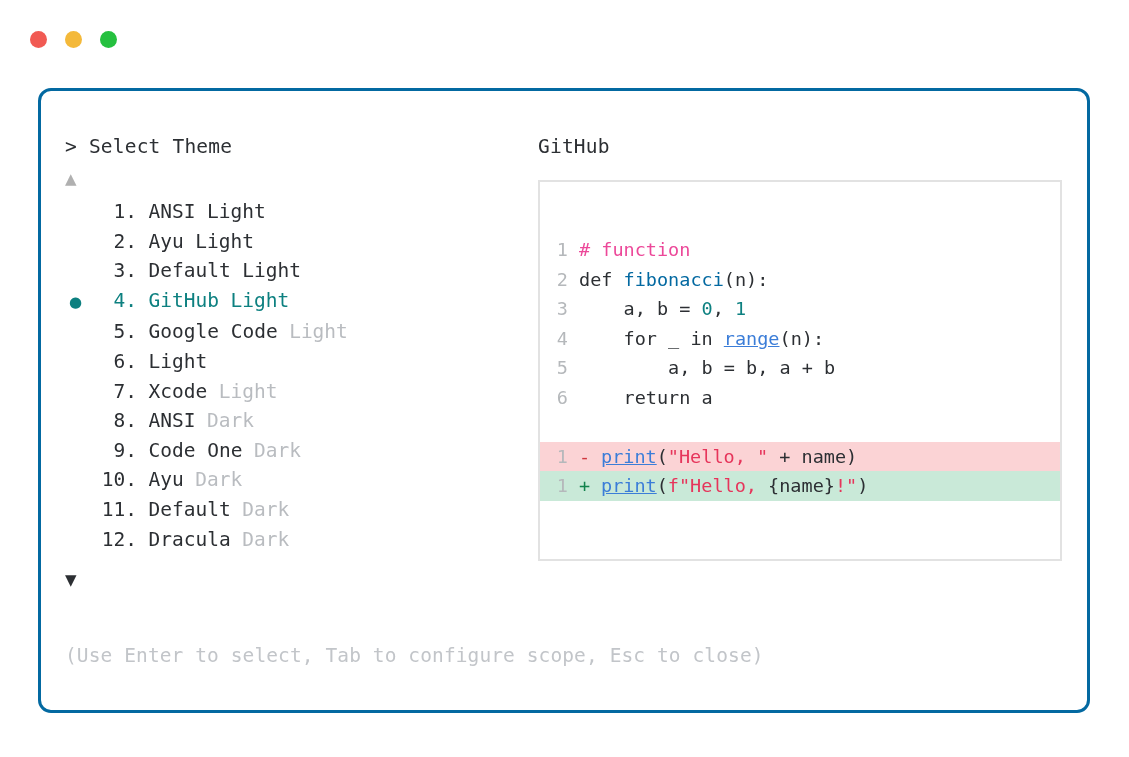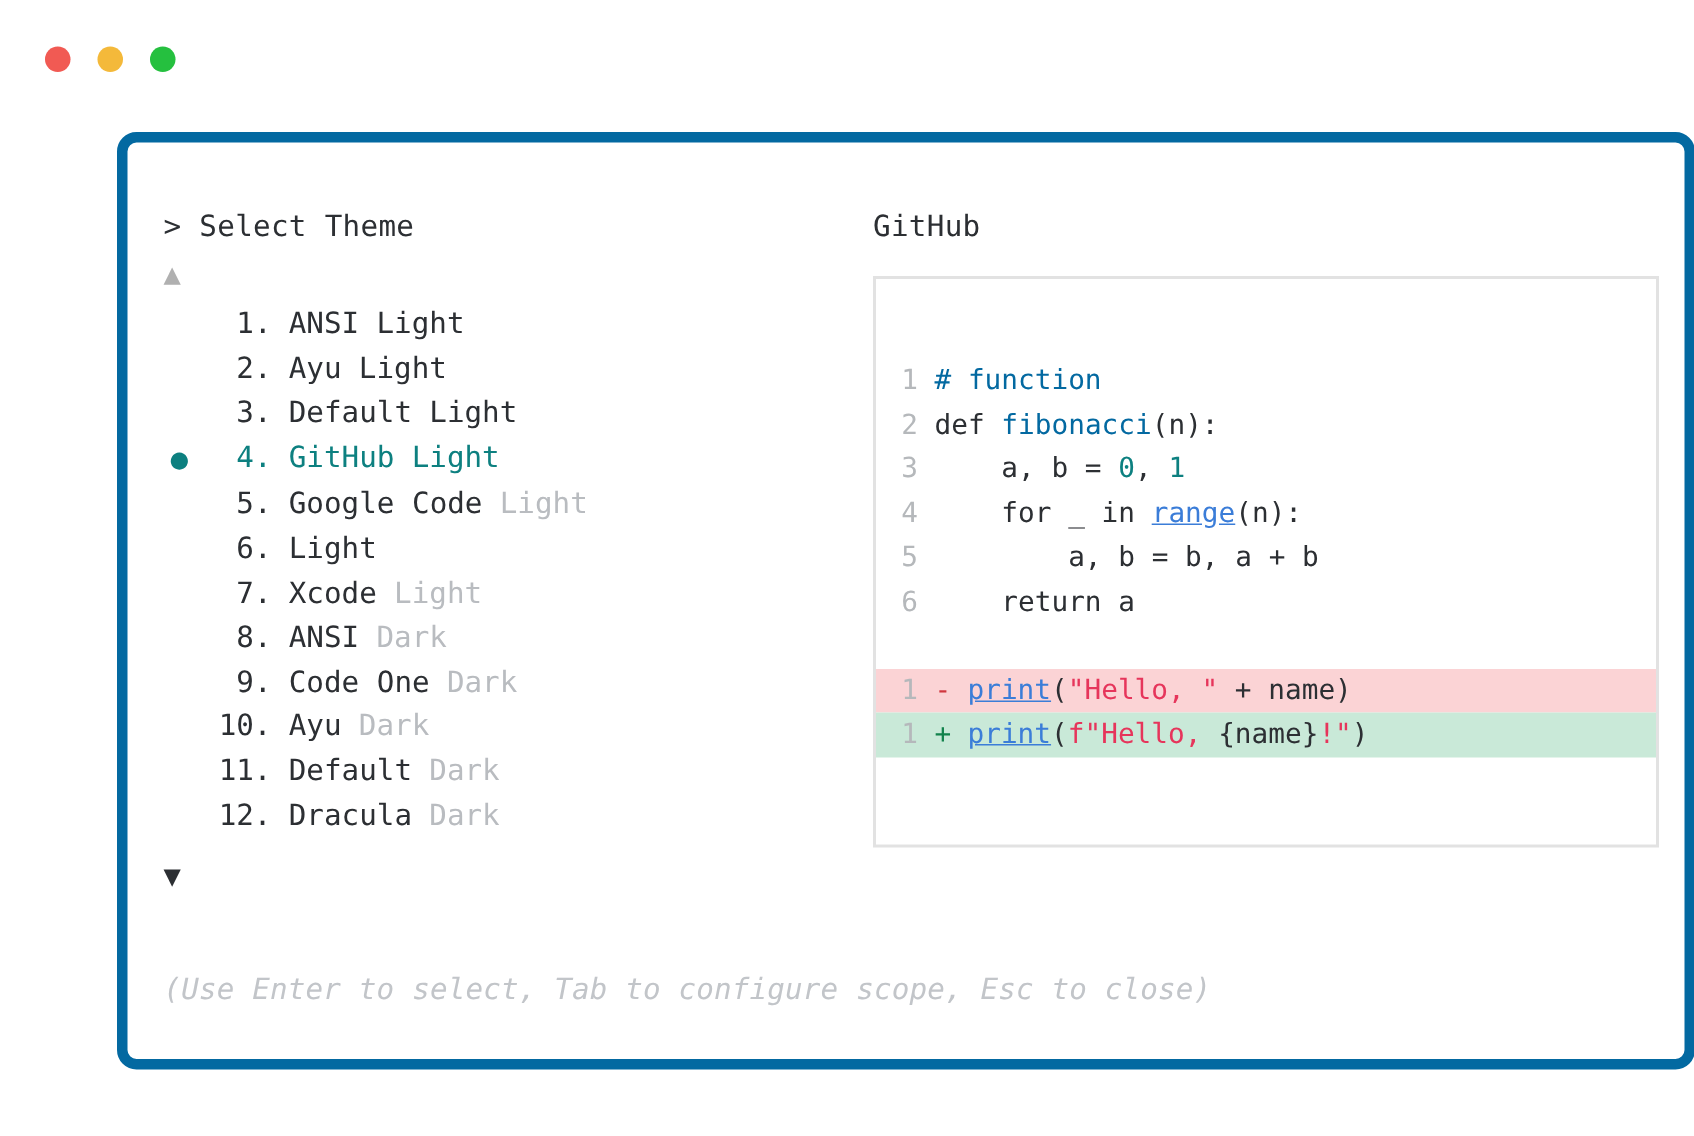--- a/index.html
+++ b/index.html
@@ -30,25 +30,24 @@
   .dot.yellow { background: #f4b93a; }
   .dot.green  { background: #25c03f; }
 
   
   .card {
     position: absolute;
     left: 38px;
     top: 88px;
     width: 1052px;
     height: 625px;
-    border: 7px solid #0369a1;
+    border: 3px solid #0369a1;
     border-radius: 13px;
     background: #ffffff;
     box-sizing: border-box;
-    margin-left: 40px;
   }
 
   
   .columns {
     position: absolute;
     left: 0; top: 0; right: 0; bottom: 0;
   }
 
   .left-pane {
     position: absolute;
@@ -119,21 +118,20 @@
 
   
   .hint {
     position: absolute;
     left: 24px;
     top: 553px;
     font-size: 19.5px;
     color: #c2c5c9;
     white-space: pre;
     letter-spacing: 0.1px;
-    font-style: italic;
   }
 
   
   .preview-box {
     margin-top: 21px;
     width: 524px;
     height: 381px;
     border: 2px solid #e2e2e2;
     background: #ffffff;
     box-sizing: border-box;
@@ -167,21 +165,21 @@
   .code-line.diff { padding-left: 0; }
   .code-line.diff .ln { margin-left: 14px; }
   .code-line.del { background: #fbd3d5; }
   .code-line.add { background: #c9e9d8; }
   .diff-sign { padding-left: 11px; width: 11px; flex: 0 0 11px; }
   .del .diff-sign { color: #d0383f; }
   .add .diff-sign { color: #12824c; }
   .diff-code { padding-left: 11px; }
 
   
-  .tok-comment { color: #0369a1; }
+  .tok-comment { color: #ec4899; }
   .tok-keyword { color: #2c2f33; }
   .tok-func    { color: #0369a1; }
   .tok-plain   { color: #2c2f33; }
   .tok-num     { color: #0d8080; }
   .tok-builtin { color: #3b7dd8; text-decoration: underline; }
   .tok-string  { color: #e6355b; }
 </style>
 </head>
 <body>
 

